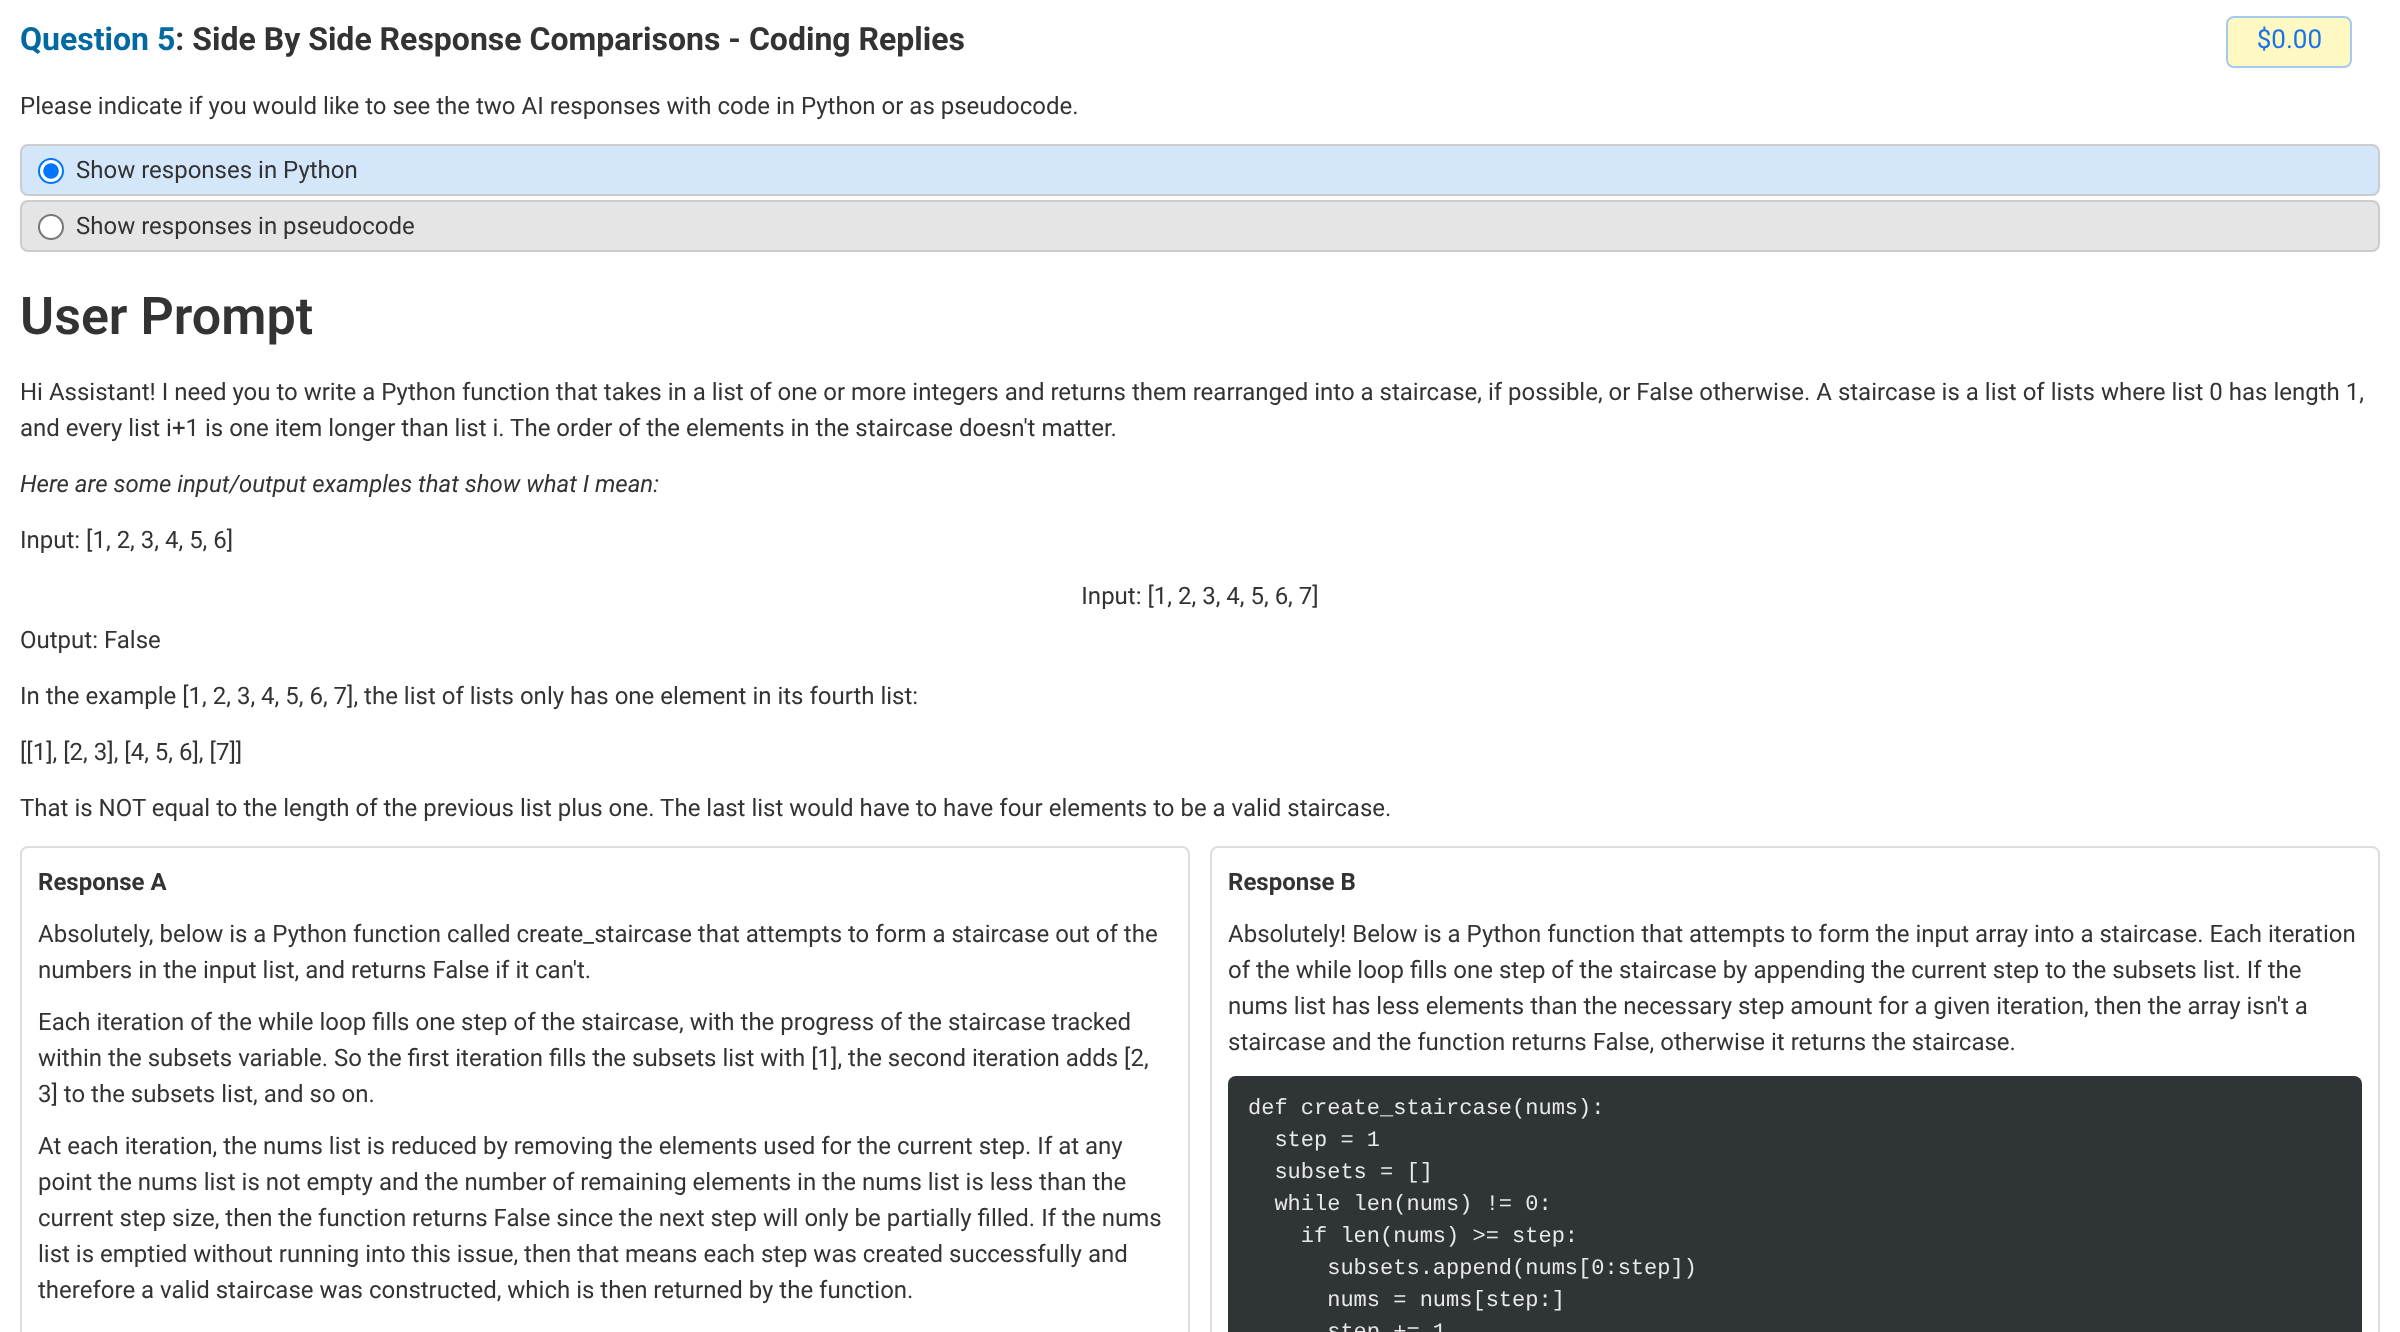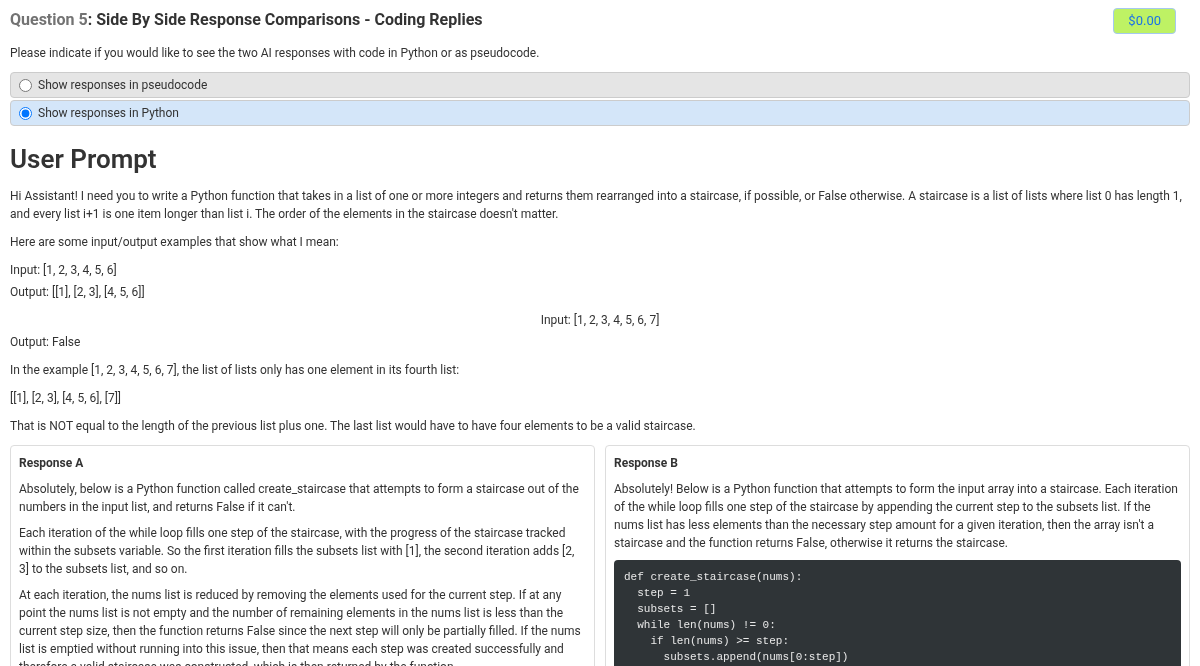--- a/index.html
+++ b/index.html
@@ -15,21 +15,21 @@
       line-height: 1.5;
       padding: 8px 10px;
       width: 1200px;
     }
     .question-header {
       font-size: 16px;
       font-weight: bold;
       margin-bottom: 12px;
     }
     .question-number {
-      color: #737373;
+      color: #0369a1;
     }
     .instruction-text {
       font-size: 12px;
       margin-bottom: 10px;
     }
     .radio-bar {
       background: #e5e5e5;
       border: 1px solid #ccc;
       border-radius: 4px;
       padding: 3px 8px;
@@ -39,21 +39,21 @@
       gap: 6px;
       font-size: 12px;
     }
     .radio-bar.selected {
       background: #d4e6f9;
     }
     .price-box {
       position: absolute;
       right: 14px;
       top: 0px;
-      background: #bef264;
+      background: #fef9c3;
       border: 1px solid #a5c9ef;
       border-radius: 4px;
       padding: 2px 14px;
       font-size: 13px;
       color: #1a73e8;
     }
     .section-title {
       font-size: 26px;
       font-weight: 600;
       margin: 14px 0 8px 0;
@@ -106,35 +106,34 @@
   <div class="price-box">
     <span>$0.00</span>
   </div>
 
   <div class="question-header">
     <span class="question-number">Question 5</span><span>: Side By Side Response Comparisons - Coding Replies</span>
   </div>
 
   <p class="instruction-text">Please indicate if you would like to see the two AI responses with code in Python or as pseudocode.</p>
 
+  <div class="radio-bar selected">
+    <input type="radio" name="fmt" checked="" style="">
+    <span>Show responses in Python</span>
+  </div>
   <div class="radio-bar">
     <input type="radio" name="fmt" style="">
     <span>Show responses in pseudocode</span>
   </div>
-  <div class="radio-bar selected">
-    <input type="radio" name="fmt" checked="" style="">
-    <span>Show responses in Python</span>
-  </div>
 
   <div class="section-title">User Prompt</div>
   <p class="prompt-text">Hi Assistant! I need you to write a Python function that takes in a list of one or more integers and returns them rearranged into a staircase, if possible, or False otherwise. A staircase is a list of lists where list 0 has length 1, and every list i+1 is one item longer than list i. The order of the elements in the staircase doesn't matter.</p>
-  <p class="prompt-text" style="margin-top:10px;">Here are some input/output examples that show what I mean:</p>
+  <p class="prompt-text" style="margin-top:10px;font-style:italic;">Here are some input/output examples that show what I mean:</p>
 
   <p class="prompt-text" style="margin-top:10px;">Input: [1, 2, 3, 4, 5, 6]</p>
-  <p class="prompt-text">Output: [[1], [2, 3], [4, 5, 6]]</p>
 
   <p class="prompt-text" style="margin-top:10px;text-align:center;">Input: [1, 2, 3, 4, 5, 6, 7]</p>
   <p class="prompt-text">Output: False</p>
 
   <p class="prompt-text" style="margin-top:10px;">In the example [1, 2, 3, 4, 5, 6, 7], the list of lists only has one element in its fourth list:</p>
   <p class="prompt-text" style="margin-top:10px;">[[1], [2, 3], [4, 5, 6], [7]]</p>
   <p class="prompt-text" style="margin-top:10px;">That is NOT equal to the length of the previous list plus one. The last list would have to have four elements to be a valid staircase.</p>
 
 
   <div class="responses-row">

